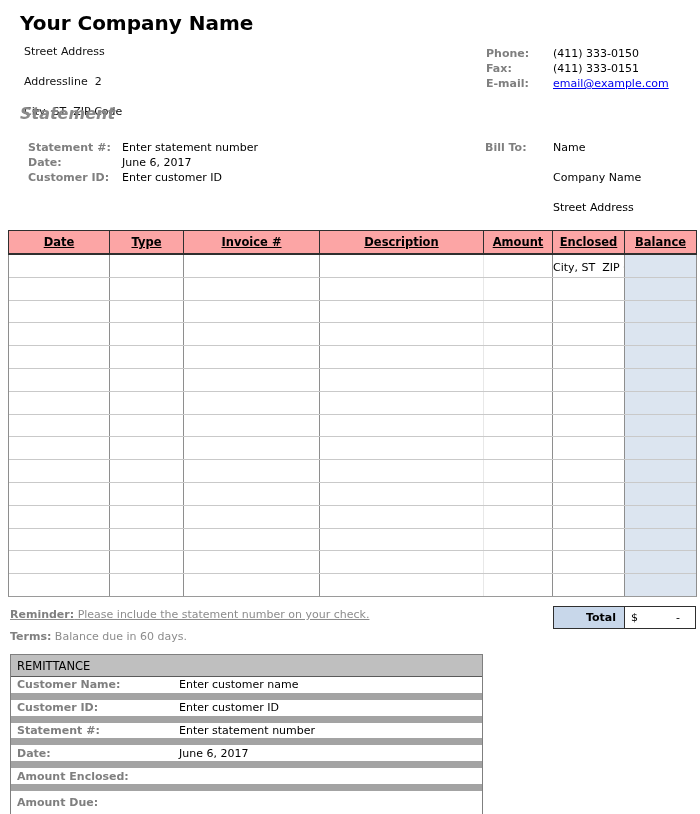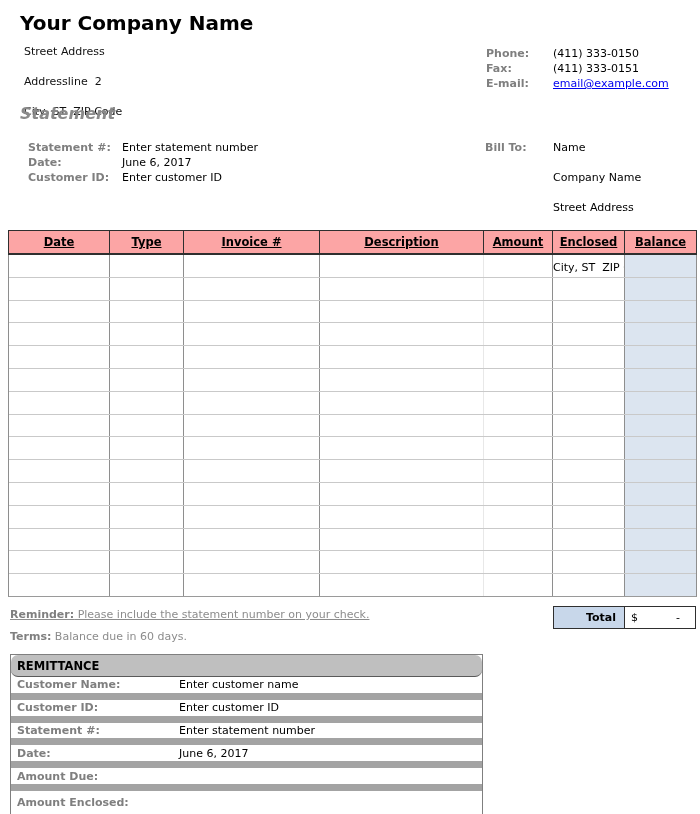--- a/index.html
+++ b/index.html
@@ -100,21 +100,21 @@
   
   .remittance {
     position: absolute; left: 10px; top: 654px; width: 473px;
     border: 1px solid #7f7f7f;
   }
   .remit-header {
     height: 22px; background: #bfbfbf;
     border-bottom: 1px solid #595959;
     display: flex; align-items: center;
     padding-left: 6px;
-    font-weight: bold; font-size: 11.5px; color: #000000; border-radius: 7px;
+    font-weight: normal; font-size: 11.5px; color: #000000;
   }
   .remit-row {
     height: 22.8px; display: flex; align-items: center;
     border-bottom: 7px solid #a3a3a3;
   }
   .remit-row:last-child { border-bottom: none; }
   .remit-label { width: 168px; padding-left: 6px; font-weight: bold; color: #7f7f7f; }
   .remit-value { color: #000000; }
 </style>
 </head>
@@ -354,22 +354,22 @@
     </div>
     <div class="remit-row">
       <span class="remit-label">Statement #:</span>
       <span class="remit-value">Enter statement number</span>
     </div>
     <div class="remit-row">
       <span class="remit-label">Date:</span>
       <span class="remit-value">June 6, 2017</span>
     </div>
     <div class="remit-row">
+      <span class="remit-label">Amount Enclosed:</span>
+      <span class="remit-value"></span>
+    </div>
+    <div class="remit-row">
       <span class="remit-label">Amount Due:</span>
       <span class="remit-value"></span>
     </div>
-    <div class="remit-row">
-      <span class="remit-label">Amount Enclosed:</span>
-      <span class="remit-value"></span>
-    </div>
   </div>
 
 </div>
 
 </body></html>

